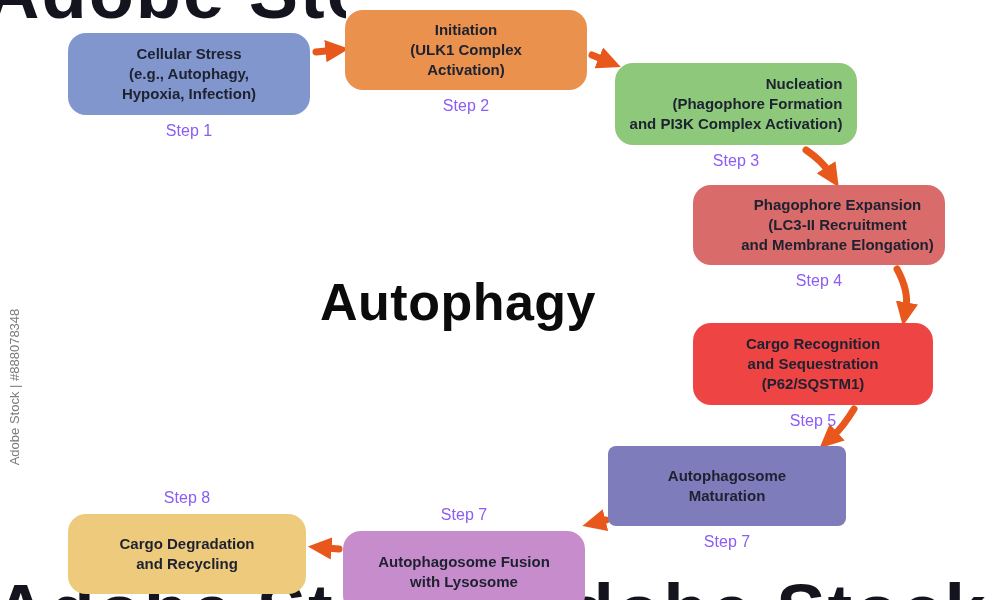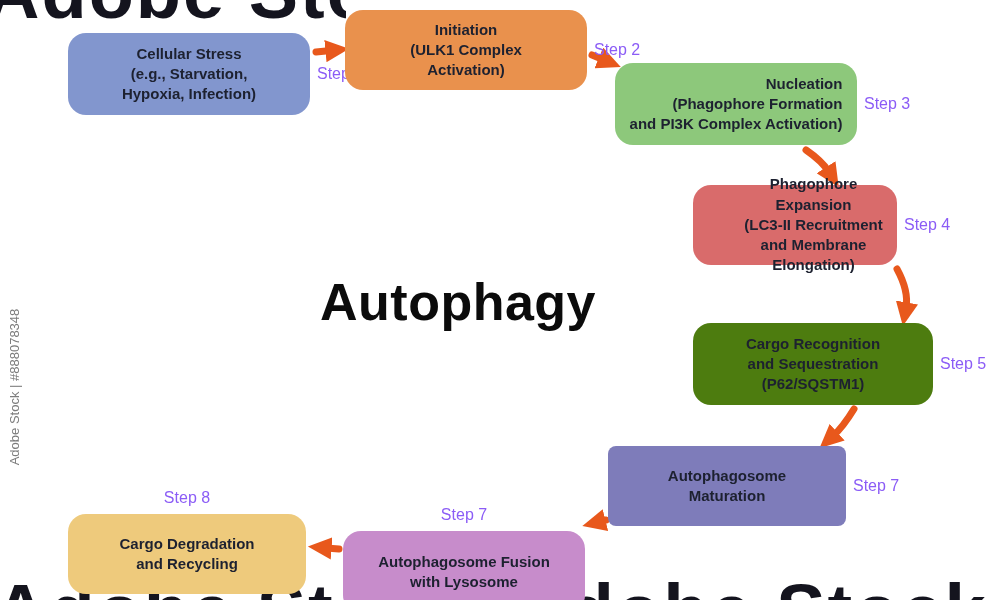--- a/index.html
+++ b/index.html
@@ -36,33 +36,33 @@
     text-align:center;font-size:52px;font-weight:800;color:#0b0b0b;
     letter-spacing:0.5px;
   }
 
   
   .arrows{position:absolute;left:0;top:0;width:1000px;height:600px;pointer-events:none;}
   .arrows path.shaft{stroke:var(--arrow-color);stroke-width:7;fill:none;stroke-linecap:round;}
   .arrows .head{fill:var(--arrow-color);}
 
   
-  .step{position:absolute;display:flex;flex-direction:row;align-items:center;gap:7px;}
+  .step{position:absolute;display:flex;flex-direction:column;align-items:center;gap:7px;}
   .step.label-top{flex-direction:column-reverse;}
   .box{
     border-radius:18px;display:flex;align-items:center;justify-content:center;
     text-align:center;font-weight:bold;color:#1d2130;font-size:15px;
     line-height:1.35;white-space:pre-line;padding:6px 10px;box-sizing:border-box;
   }
   .step-label{font-size:16px;color:#8b5cf6;}
 
   .s1{left:68px;top:33px;}  .s1 .box{width:242px;height:82px;}
   .s2{left:345px;top:10px;} .s2 .box{width:242px;height:80px;}
   .s3{left:615px;top:63px;} .s3 .box{width:242px;height:82px;text-align:right;}
-  .s4{left:693px;top:185px;}.s4 .box{width:204px;height:80px;padding-left:47px;}
+  .s4{left:693px;top:185px;}.s4 .box{width:252px;height:80px;padding-left:47px;}
   .s5{left:693px;top:323px;}.s5 .box{width:240px;height:82px;}
   .s6{left:608px;top:446px;}.s6 .box{width:238px;height:80px;border-radius:8px;}
   .s7{left:343px;top:506px;}.s7 .box{width:242px;height:82px;}
   .s8{left:68px;top:489px;} .s8 .box{width:238px;height:80px;}
 </style>
 </head>
 <body>
 
 <div class="canvas">
 
@@ -87,21 +87,21 @@
     <path class="shaft" d="M592,55 L604,60" marker-end="url(#ah)"></path>
     <path class="shaft" d="M806,150 Q822,161 829,172" marker-end="url(#ah)"></path>
     <path class="shaft" d="M897,269 Q909,291 906,308" marker-end="url(#ah)"></path>
     <path class="shaft" d="M854,409 Q843,427 833,436" marker-end="url(#ah)"></path>
     <path class="shaft" d="M606,520 L600,521.5" marker-end="url(#ah)"></path>
     <path class="shaft" d="M339,549 L326,548" marker-end="url(#ah)"></path>
   </svg>
 
   <div class="step s1">
     <div class="box" style="background-color: rgb(130, 150, 206);">Cellular Stress
-(e.g., Starvation,
+(e.g., Autophagy,
 Hypoxia, Infection)</div>
     <div class="step-label">Step 1</div>
   </div>
 
   <div class="step s2">
     <div class="box" style="background-color: rgb(233, 145, 77);">Initiation
 (ULK1 Complex
 Activation)</div>
     <div class="step-label">Step 2</div>
   </div>
@@ -114,21 +114,21 @@
   </div>
 
   <div class="step s4">
     <div class="box" style="background-color: rgb(217, 107, 107);">Phagophore Expansion
 (LC3-II Recruitment
 and Membrane Elongation)</div>
     <div class="step-label">Step 4</div>
   </div>
 
   <div class="step s5">
-    <div class="box" style="background-color: #4d7c0f;">Cargo Recognition
+    <div class="box" style="background-color: #ef4444;">Cargo Recognition
 and Sequestration
 (P62/SQSTM1)</div>
     <div class="step-label">Step 5</div>
   </div>
 
   <div class="step s6">
     <div class="box" style="background-color: rgb(126, 124, 186);">Autophagosome
 Maturation</div>
     <div class="step-label">Step 7</div>
   </div>

